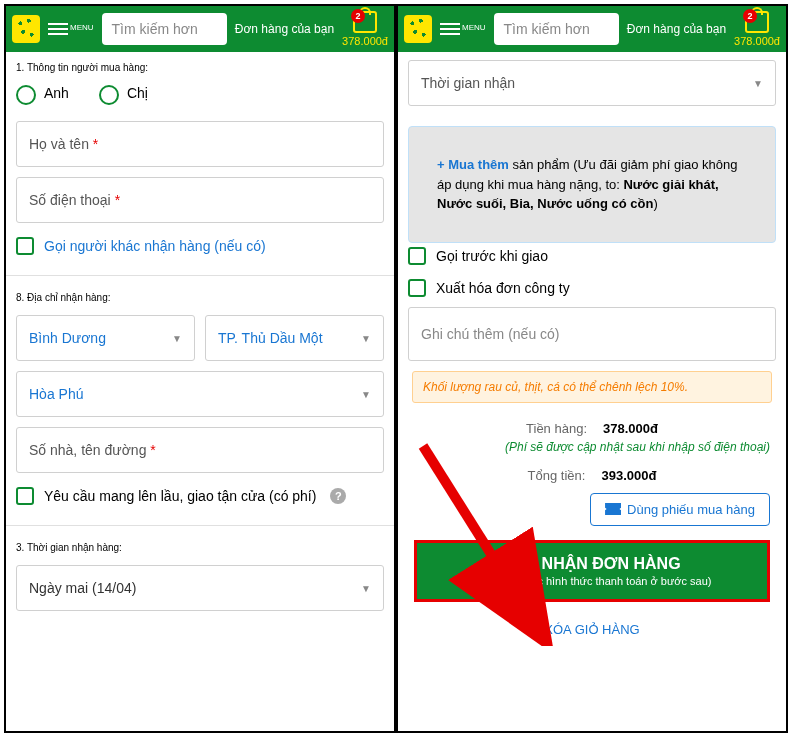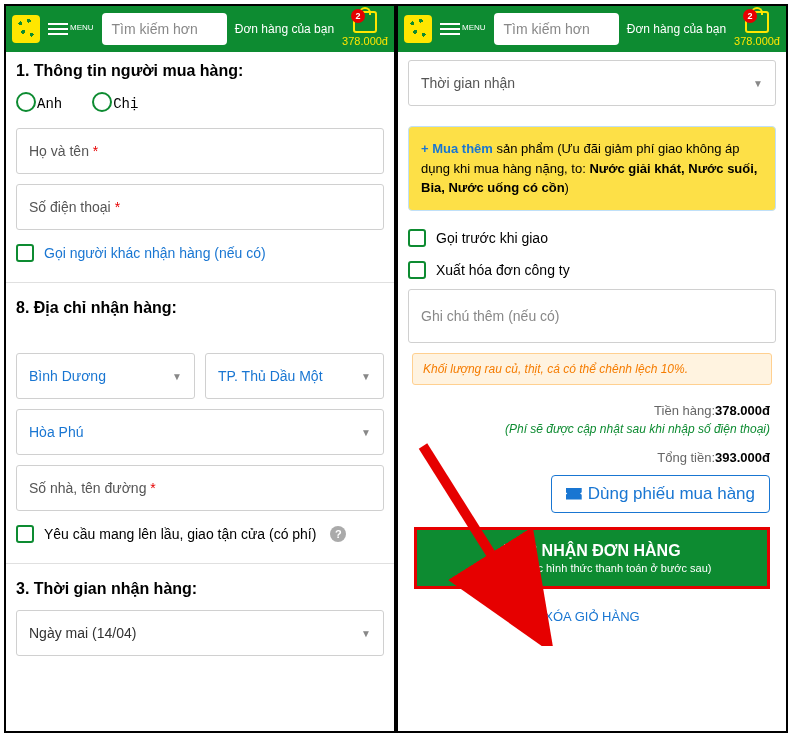--- a/index.html
+++ b/index.html
@@ -12,43 +12,43 @@
 .menu-btn { display: flex; align-items: flex-start; color: #fff; font-size: 8px; gap: 2px; }
 .menu-lines { display: flex; flex-direction: column; gap: 3px; }
 .menu-lines span { width: 20px; height: 2px; background: #fff; display: block; }
 .search { flex: 1; background: #fff; border-radius: 4px; height: 32px; display: flex; align-items: center; padding: 0 10px; color: #888; font-size: 14px; }
 .order-link { color: #fff; font-size: 12px; text-align: center; line-height: 1.2; }
 .cart { position: relative; color: #ffe600; font-size: 11px; text-align: center; }
 .cart-icon { width: 24px; height: 22px; border: 2px solid #ffe600; border-radius: 3px; margin: 0 auto 2px; position: relative; }
 .cart-icon::before { content: ""; position: absolute; top: -6px; left: 4px; right: 4px; height: 6px; border: 2px solid #ffe600; border-bottom: none; border-radius: 6px 6px 0 0; }
 .cart-badge { position: absolute; top: -4px; left: -4px; background: #e60000; color: #fff; width: 14px; height: 14px; border-radius: 50%; font-size: 9px; display: flex; align-items: center; justify-content: center; font-weight: bold; }
 .content { padding: 10px; font-size: 14px; }
-.section-title { font-weight: bold; font-size: 16px; margin-bottom: 12px; }
+.section-title { font-weight: normal; font-size: 10px; margin-bottom: 12px; }
 .radio-row { display: flex; gap: 30px; margin-bottom: 16px; }
-.radio-opt { display: flex; align-items: flex-end; gap: 1px; font-family: Liberation Mono, monospace; }
+.radio-opt { display: flex; align-items: flex-start; gap: 8px; }
 .radio-circle { width: 20px; height: 20px; border: 2px solid #0d8b31; border-radius: 50%; }
 .input-field { border: 1px solid #d0d0d0; border-radius: 3px; padding: 14px 12px; margin-bottom: 10px; color: #555; font-size: 14px; background: #fff; }
 .input-field.select { display: flex; justify-content: space-between; align-items: center; color: #1976d2; }
 .select-row { display: flex; gap: 10px; }
-.select-row .input-field { flex: 1; margin-top: 24px; }
+.select-row .input-field { flex: 1; }
 .req { color: #e60000; }
 .checkbox-row { display: flex; align-items: center; gap: 10px; padding: 4px 0; margin-bottom: 6px; }
 .checkbox { width: 18px; height: 18px; border: 2px solid #0d8b31; border-radius: 3px; flex-shrink: 0; }
 .checkbox-row.blue { color: #1976d2; }
 .divider { border-top: 1px solid #e0e0e0; margin: 16px -10px; }
 .caret { color: #888; font-size: 10px; }
 .info-circle { width: 16px; height: 16px; border-radius: 50%; background: #aaa; color: #fff; font-size: 11px; display: inline-flex; align-items: center; justify-content: center; font-weight: bold; margin-left: 4px; }
-.promo-box { border: 1px solid #c0e0f8; background: #fde047; border-radius: 4px; padding: 12px; margin-bottom: 14px; font-size: 13px; line-height: 1.5; }
+.promo-box { border: 1px solid #c0e0f8; background: #e5e5e5; border-radius: 4px; padding: 28px; font-size: 13px; line-height: 1.5; }
 .promo-box .plus { color: #1976d2; font-weight: bold; }
 .warning-box { background: #fff3e0; border: 1px solid #ffd090; color: #f57c00; padding: 8px 10px; border-radius: 3px; font-size: 12px; margin: 10px 4px 14px; font-style: italic; }
-.summary-row { display: flex; justify-content: flex-end; align-items: center; padding: 4px 6px; font-size: 13px; }
+.summary-row { display: flex; justify-content: center; align-items: center; padding: 4px 6px; font-size: 13px; gap: 16px; }
 .summary-row .label { color: #666; }
 .summary-row .value { font-weight: bold; }
 .phi-note { color: #0d8b31; font-style: italic; font-size: 12px; text-align: right; padding-right: 6px; margin-bottom: 10px; }
-.voucher-btn { border: 1px solid #1976d2; color: #1976d2; padding: 8px 14px; border-radius: 4px; display: flex; align-items: center; gap: 6px; font-size: 17px; float: right; margin: 6px 6px 14px; }
+.voucher-btn { border: 1px solid #1976d2; color: #1976d2; padding: 8px 14px; border-radius: 4px; display: flex; align-items: center; gap: 6px; font-size: 13px; float: right; margin: 6px 6px 14px; }
 .confirm-btn { background: #0d8b31; color: #fff; text-align: center; padding: 12px; margin: 6px; border: 3px solid #e60000; clear: both; }
 .confirm-btn .main { font-weight: bold; font-size: 16px; }
 .confirm-btn .sub { font-size: 11px; margin-top: 2px; }
 .clear-cart { text-align: center; color: #1976d2; font-size: 13px; padding: 14px 0 6px; }
 .ticket-icon { width: 16px; height: 12px; background: #1976d2; display: inline-block; clip-path: polygon(0 0, 100% 0, 100% 40%, 90% 50%, 100% 60%, 100% 100%, 0 100%, 0 60%, 10% 50%, 0 40%); }
 .arrow { position: absolute; pointer-events: none; z-index: 10; }
 </style>
 </head>
 <body>
 

